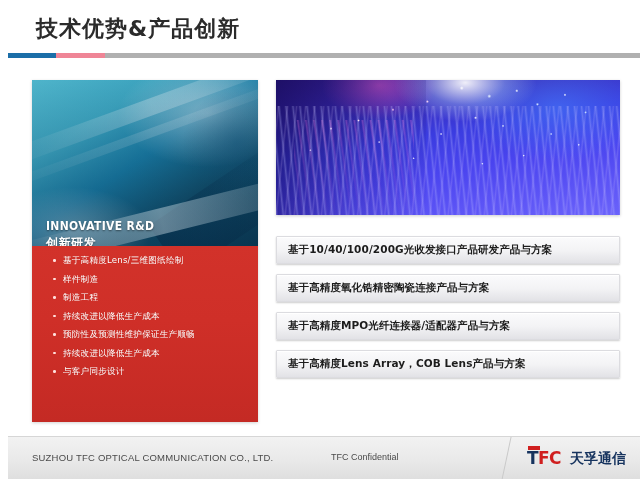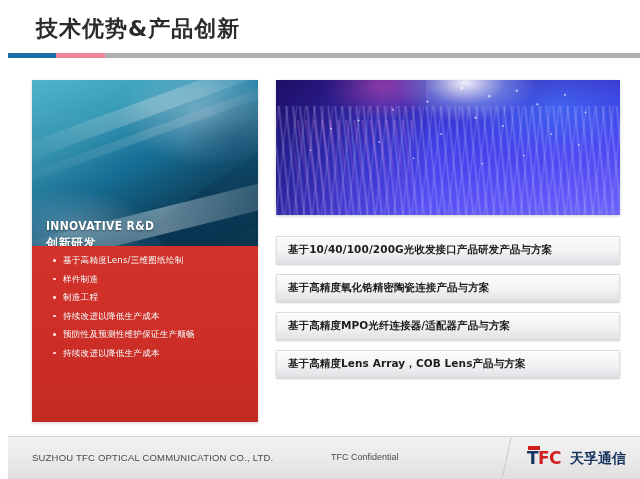--- a/index.html
+++ b/index.html
@@ -167,20 +167,21 @@
     </div>
 
     <div class="red-panel">
       <ul class="bullets">
         <li>基于高精度Lens/三维图纸绘制</li>
         <li>样件制造</li>
         <li>制造工程</li>
         <li>持续改进以降低生产成本</li>
         <li>预防性及预测性维护保证生产顺畅</li>
         <li>持续改进以降低生产成本</li>
+        <li>与客户同步设计</li>
       </ul>
     </div>
   </div>
 
   <div class="fiber">
     <div class="fiber-dark"></div>
     <div class="fiber-strands"></div>
     <div class="fiber-pink"></div>
     <div class="fiber-glow"></div>
   </div>

